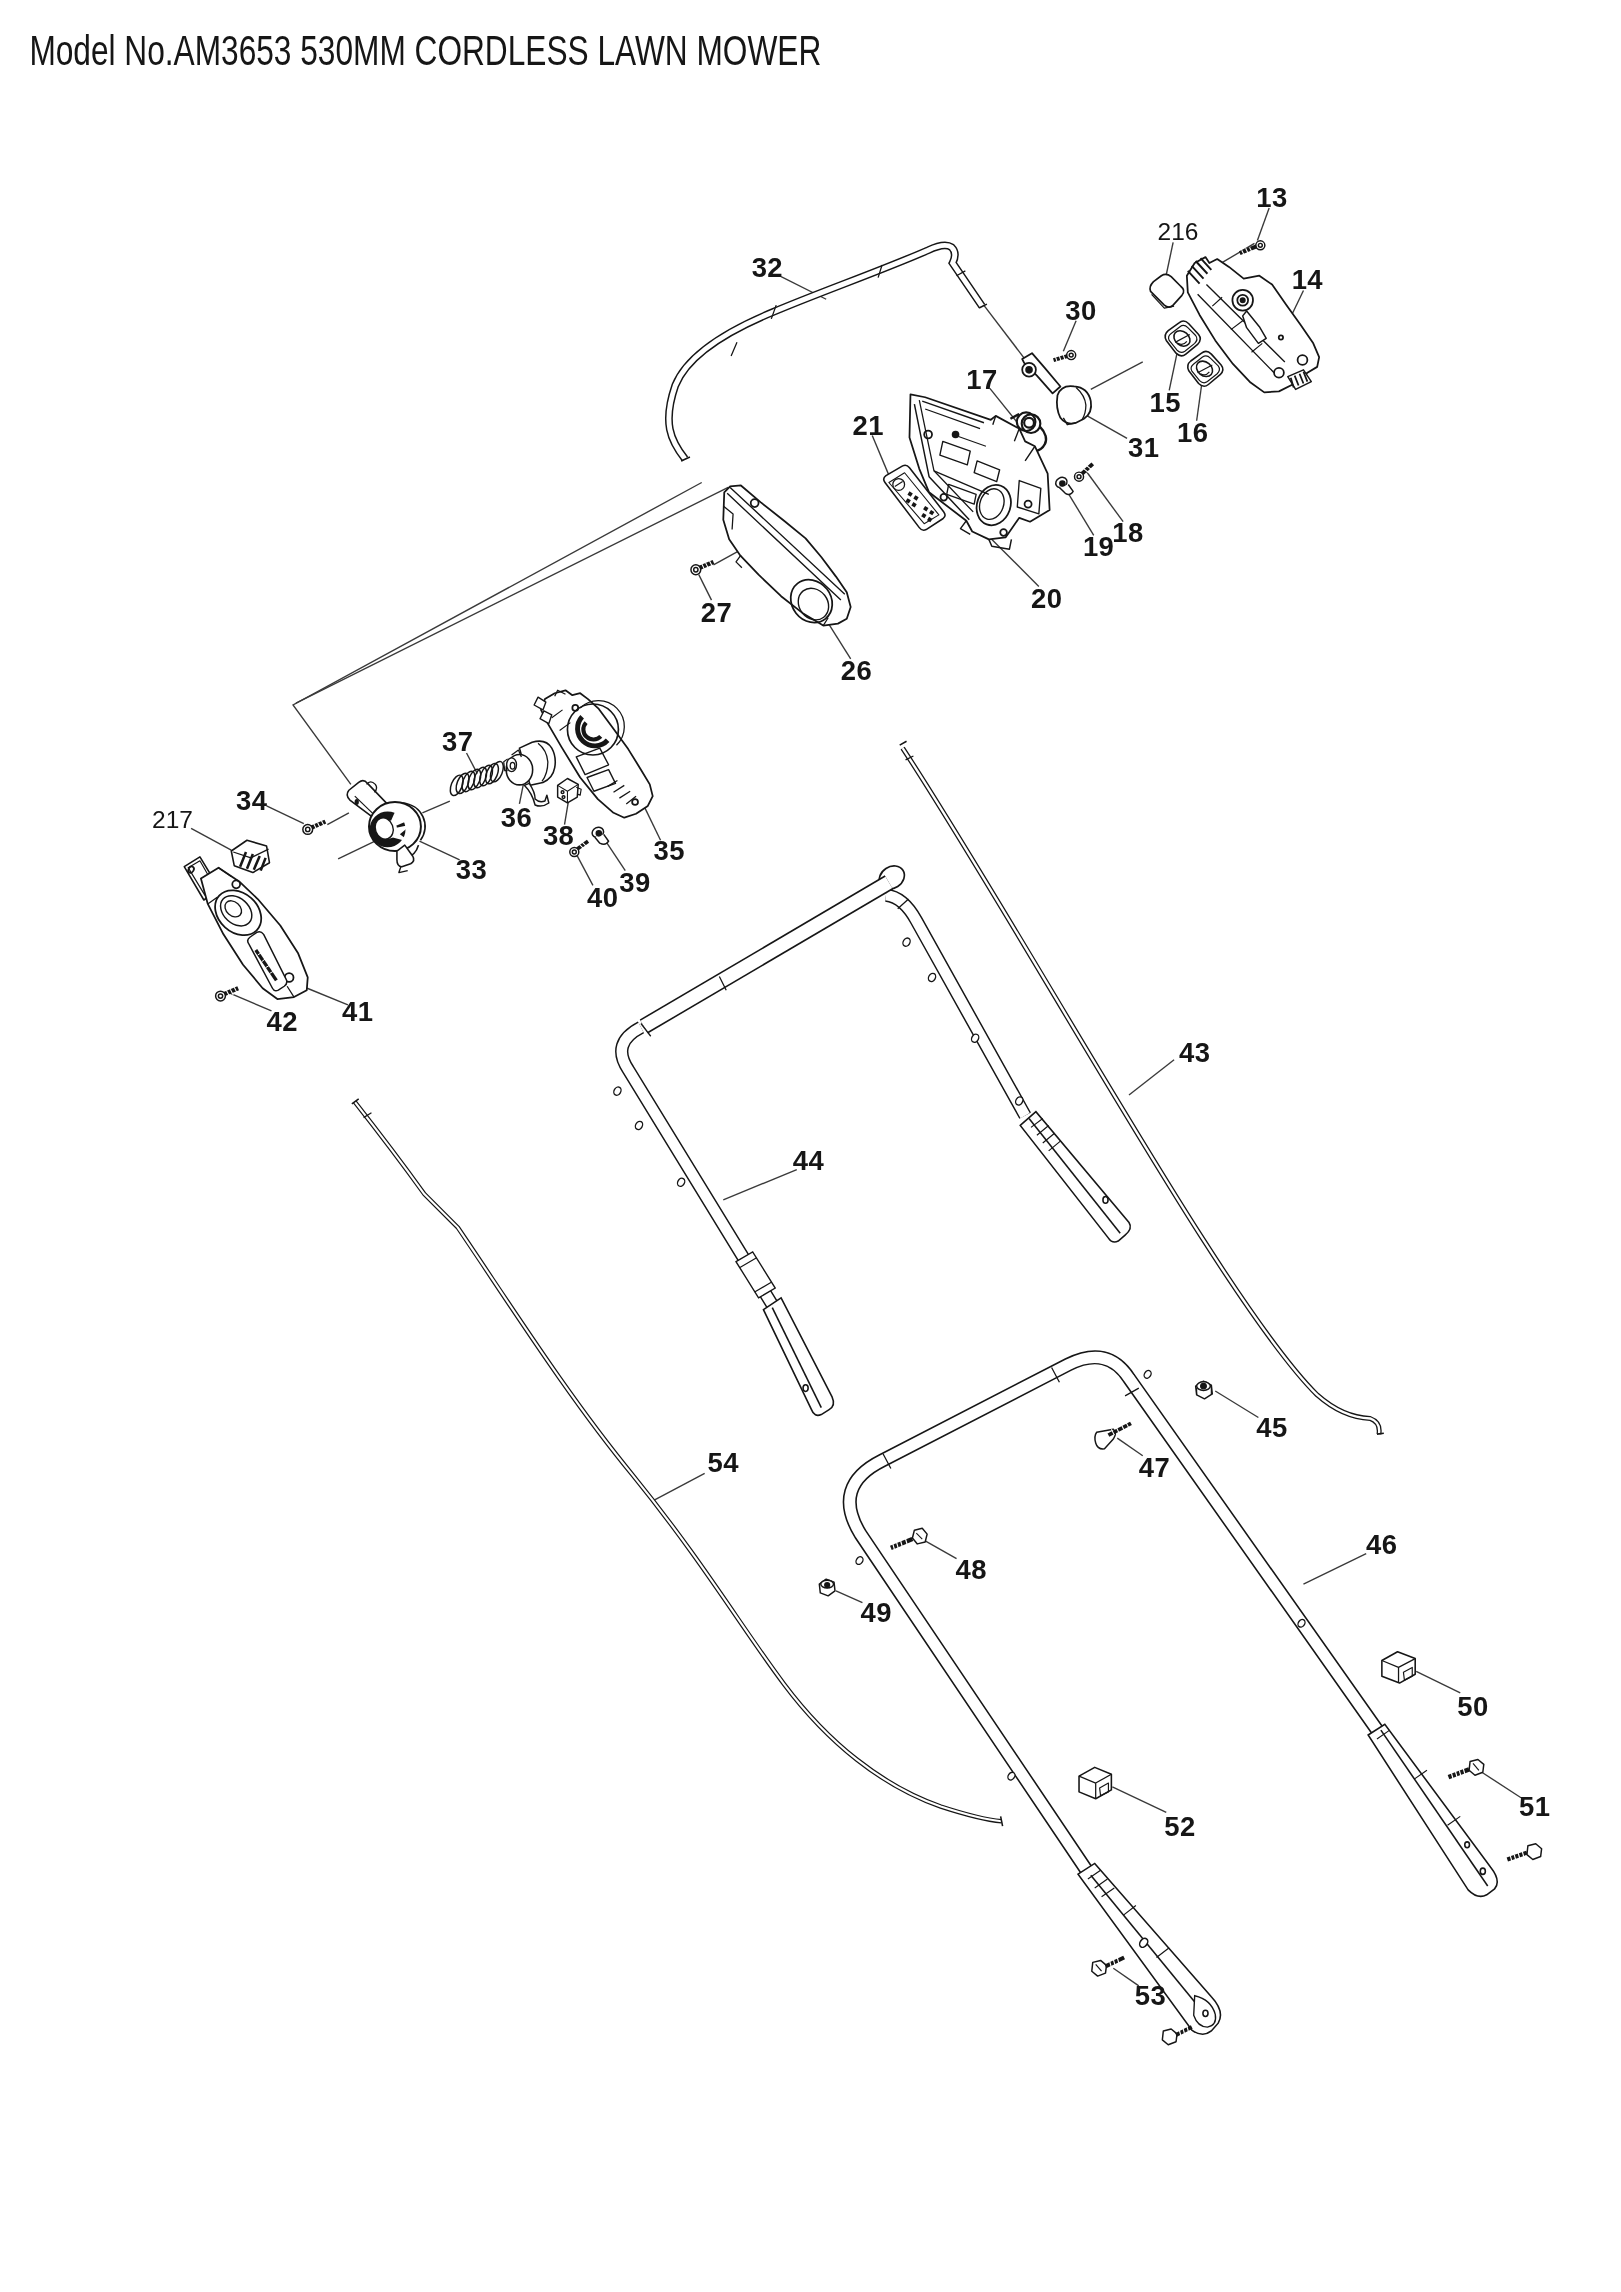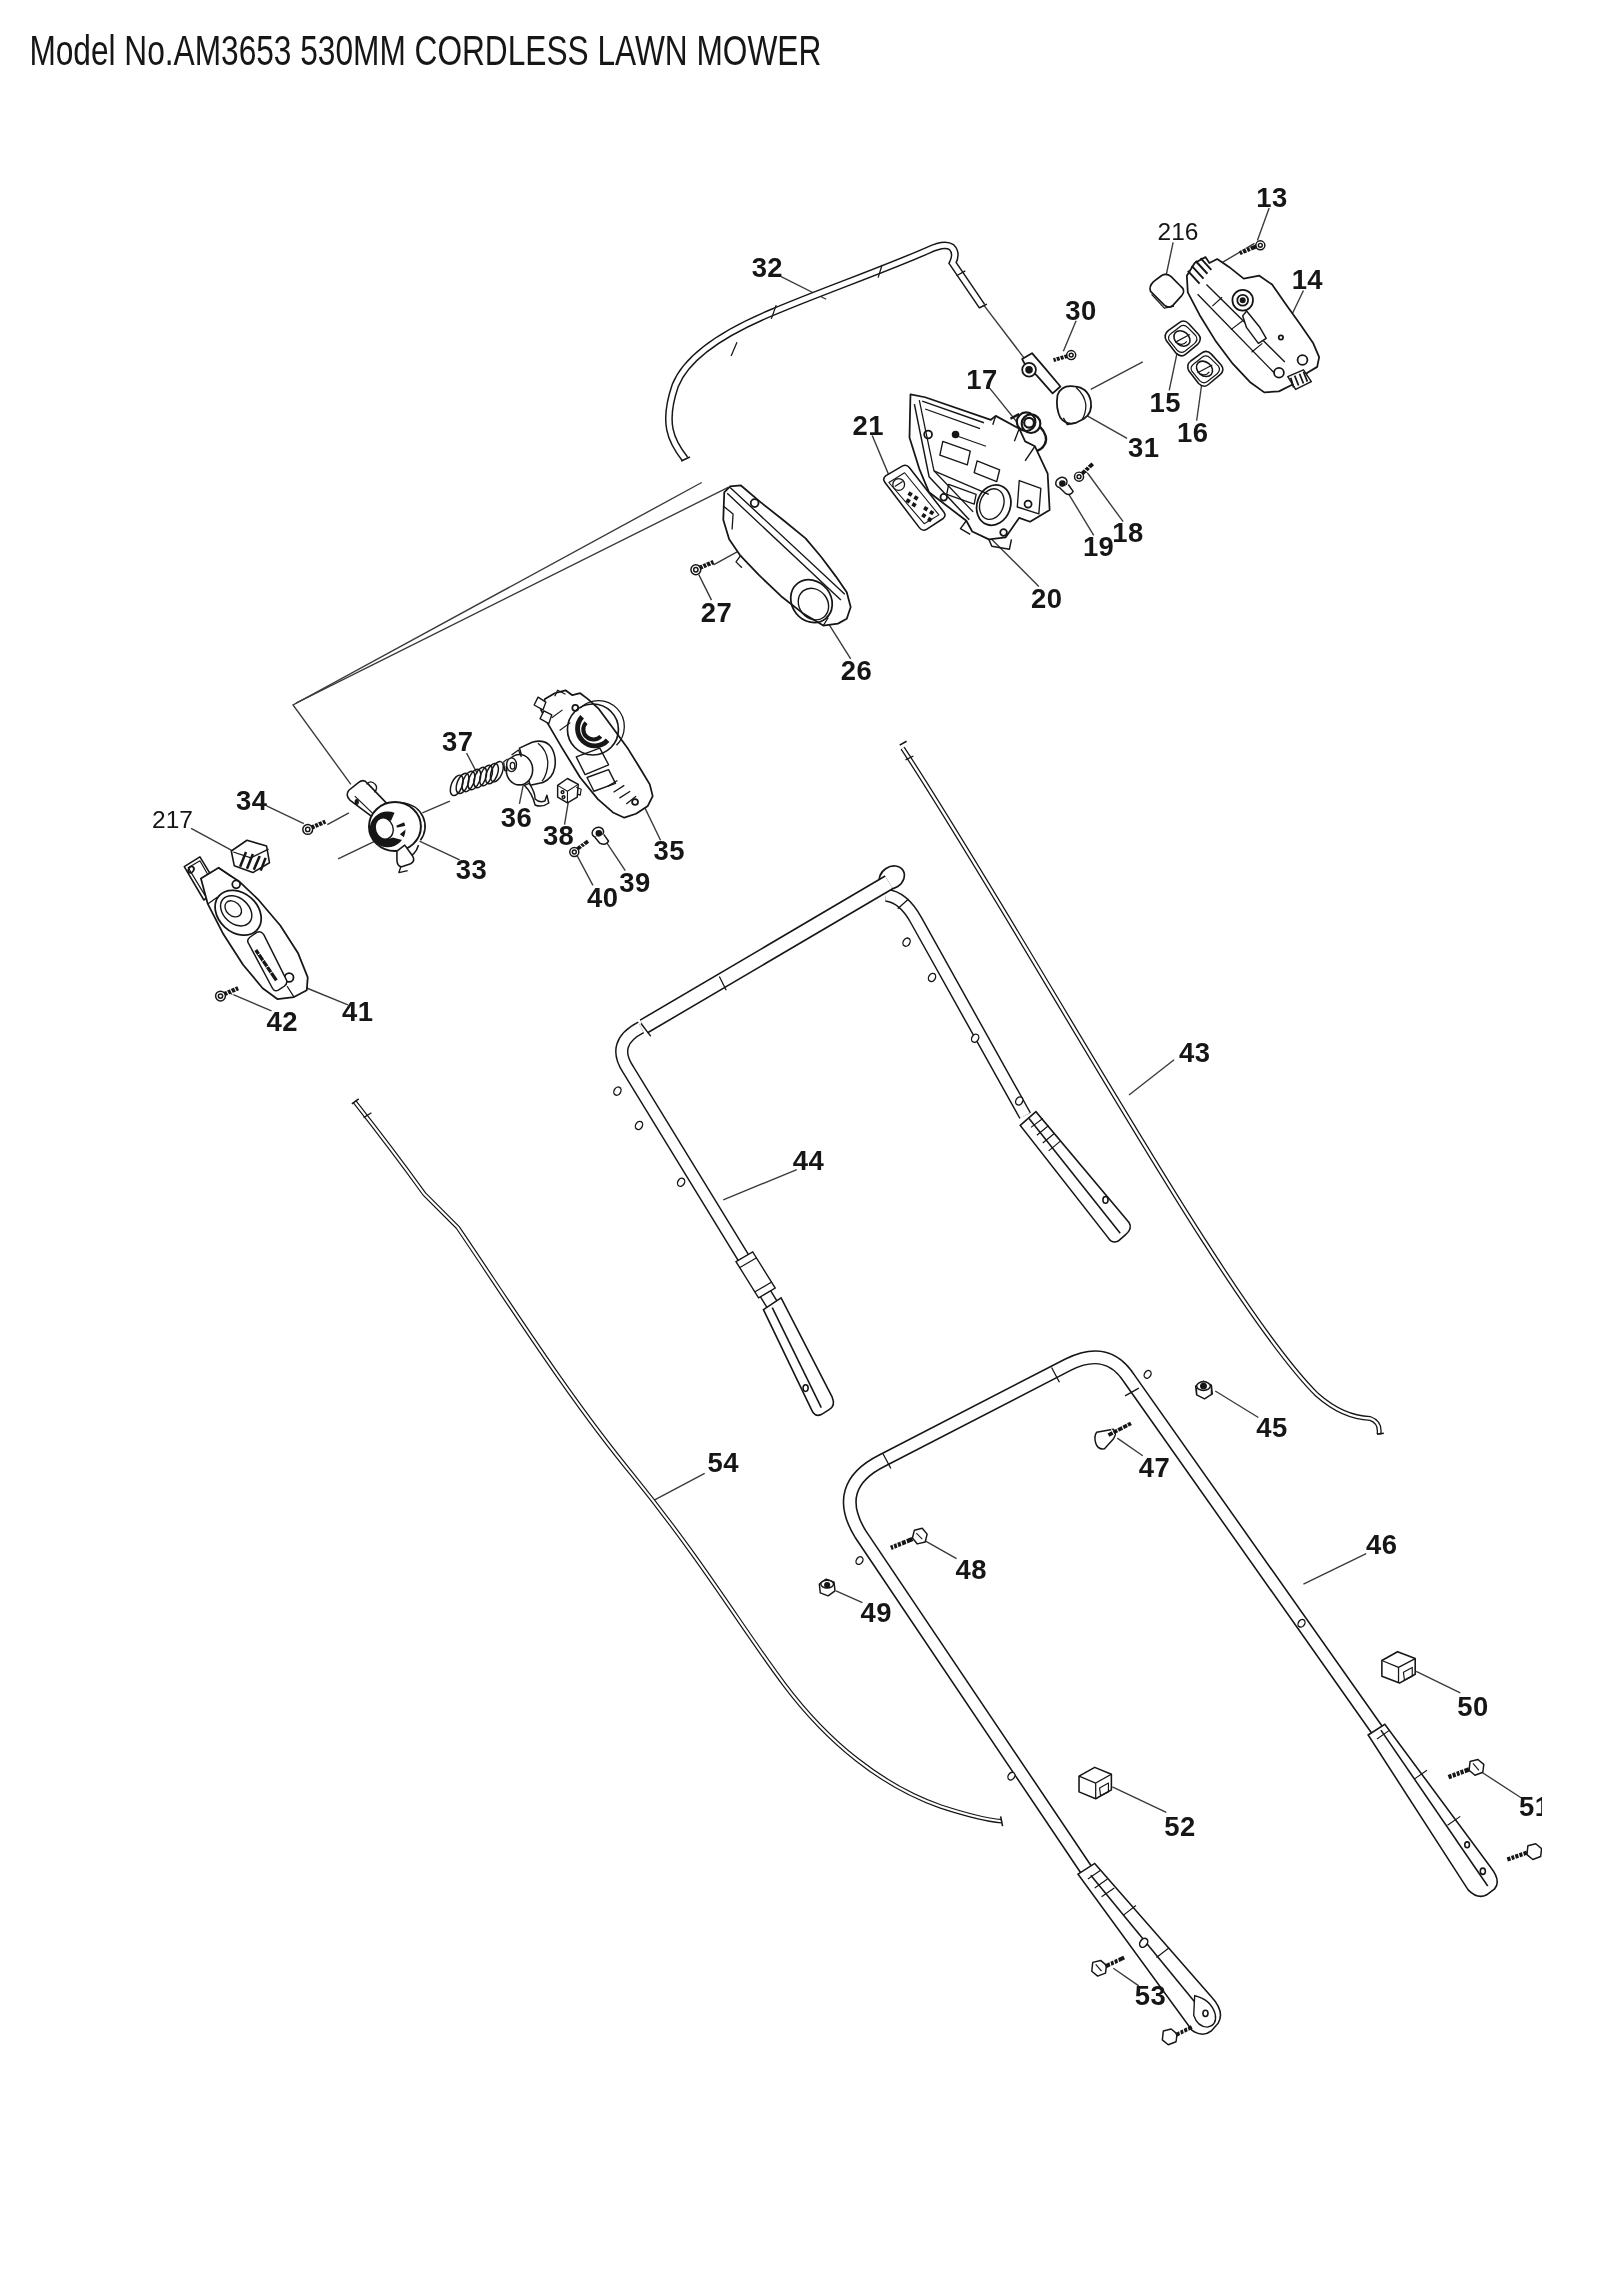--- a/index.html
+++ b/index.html
@@ -1,16 +1,16 @@
 <!DOCTYPE html>
 <html><head>
 <meta charset="utf-8">
 <style>
   html,body{margin:0;padding:0;background:#ffffff;}
-  .page{position:relative;width:1542px;height:2293px;background:#fff;overflow:hidden;}
+  .page{position:relative;width:1542px;height:2293px;background:#fff;overflow:hidden;padding-left:40px;}
   svg{position:absolute;left:0;top:0;}
   text{font-family:"Liberation Sans", sans-serif;fill:#161616;}
   .lbl{font-size:28px;font-weight:bold;text-anchor:middle;letter-spacing:0.5px;}
   .lbl2{font-size:25px;font-weight:normal;text-anchor:middle;}
 </style>
 </head>
 <body>
 <div class="page">
 <svg width="1621" height="2293" viewBox="0 0 1654 2339">
 <rect x="0" y="0" width="1654" height="2339" fill="#ffffff"></rect>

